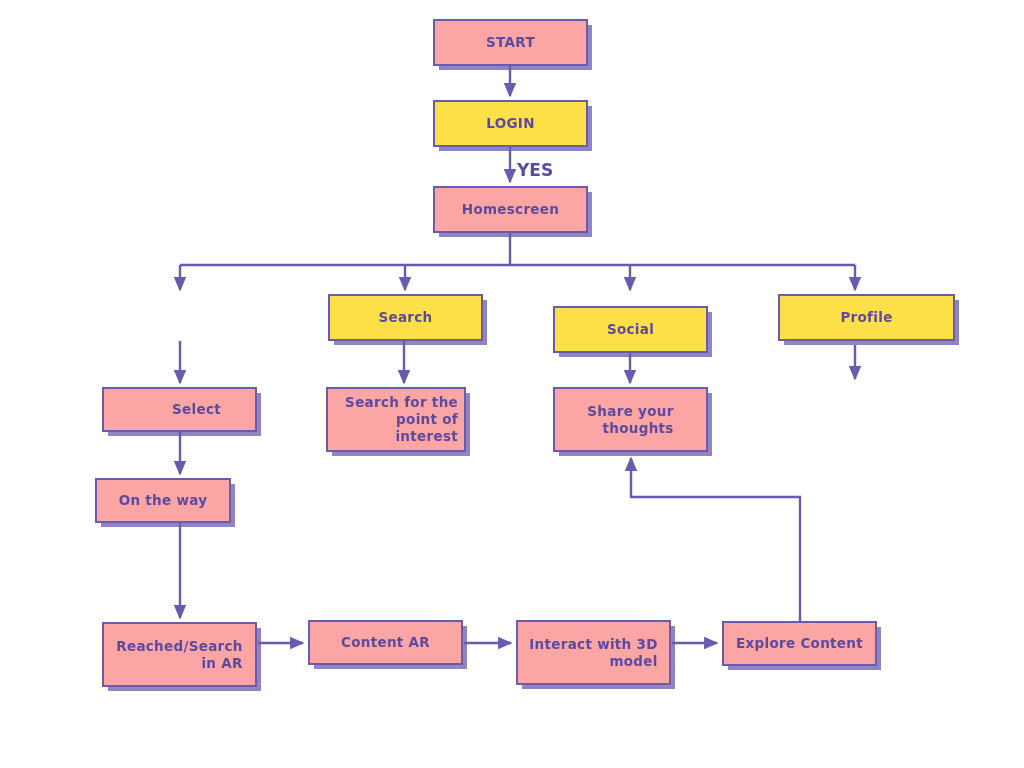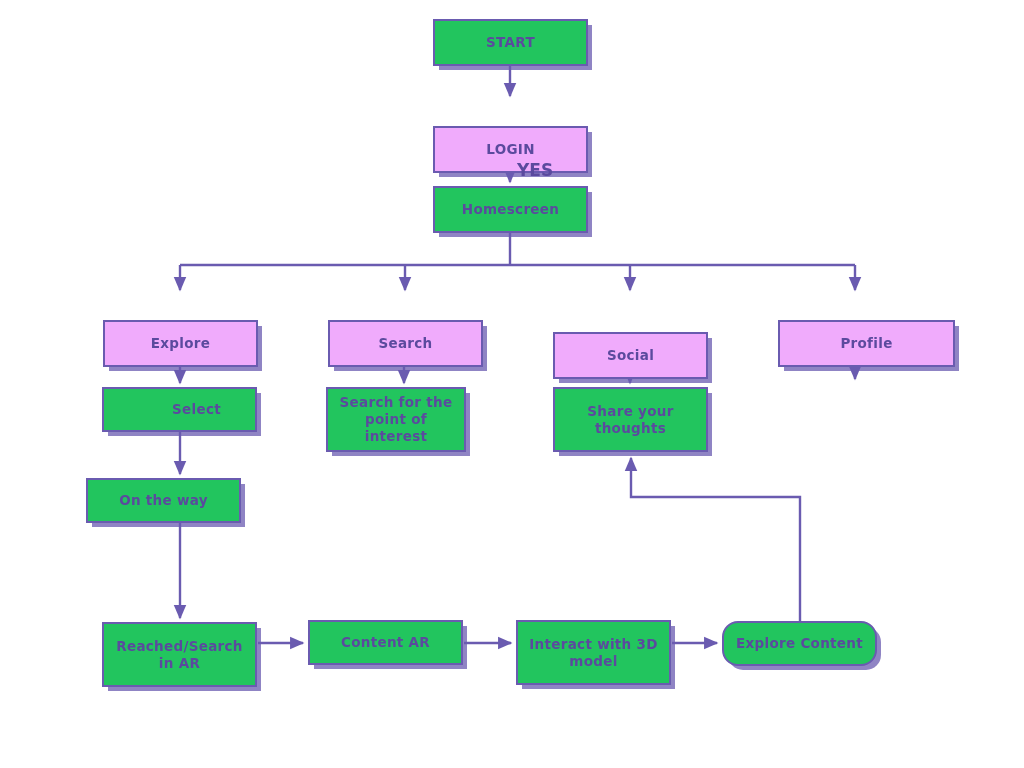--- a/index.html
+++ b/index.html
@@ -38,22 +38,22 @@
     text-align: center;
     color: #5b4a9e;
     font-family: "DejaVu Sans", sans-serif;
     font-weight: bold;
     font-size: 13.5px;
     letter-spacing: 0.3px;
     line-height: 1.25;
     box-shadow: 5px 5px 0 -1px rgba(106, 91, 176, 0.75);
     z-index: 2;
   }
-  .node.filled { background: #22c55e; }
-  .node.hollow { background: #f0abfc; margin-top: 26px; }
+  .node.filled { background: #fca5a5; text-align: right; }
+  .node.hollow { background: #fde047; }
   .node .label { padding: 2px 6px; white-space: pre-line; }
 
   .edge-label {
     position: absolute;
     color: #5b4a9e;
     font-family: "DejaVu Sans", sans-serif;
     font-weight: bold;
     font-size: 17px;
     z-index: 3;
     white-space: nowrap;
@@ -123,23 +123,20 @@
   </div>
 
   <div class="node hollow" style="left:433px; top:100px; width:155px; height:47px;">
     <span class="label">LOGIN</span>
   </div>
 
   <div class="node filled" style="left:433px; top:186px; width:155px; height:47px;">
     <span class="label">Homescreen</span>
   </div>
 
-  <div class="node hollow" style="left:103px; top:294px; width:155px; height:47px;">
-    <span class="label">Explore</span>
-  </div>
 
   <div class="node hollow" style="left:328px; top:294px; width:155px; height:47px;">
     <span class="label">Search</span>
   </div>
 
   <div class="node hollow" style="left:553px; top:306px; width:155px; height:47px;">
     <span class="label">Social</span>
   </div>
 
   <div class="node hollow" style="left:778px; top:294px; width:177px; height:47px;">
@@ -153,38 +150,38 @@
   <div class="node filled" style="left:326px; top:387px; width:140px; height:65px;">
     <span class="label">Search for the
 point of interest</span>
   </div>
 
   <div class="node filled" style="left:553px; top:387px; width:155px; height:65px;">
     <span class="label">Share your
 thoughts</span>
   </div>
 
-  <div class="node filled" style="left:86px; top:478px; width:155px; height:45px;">
+  <div class="node filled" style="left:95px; top:478px; width:136px; height:45px;">
     <span class="label">On the way</span>
   </div>
 
   <div class="node filled" style="left:102px; top:622px; width:155px; height:65px;">
     <span class="label">Reached/Search
 in AR</span>
   </div>
 
   <div class="node filled" style="left:308px; top:620px; width:155px; height:45px;">
     <span class="label">Content AR</span>
   </div>
 
   <div class="node filled" style="left:516px; top:620px; width:155px; height:65px;">
     <span class="label">Interact with 3D
 model</span>
   </div>
 
-  <div class="node filled" style="left:722px; top:621px; width:155px; height:45px;border-radius:16px;">
+  <div class="node filled" style="left:722px; top:621px; width:155px; height:45px;">
     <span class="label">Explore Content</span>
   </div>
 
   <div class="edge-label" style="left:517px; top:160px;">YES</div>
 
 
 </div>
 
 </body></html>

